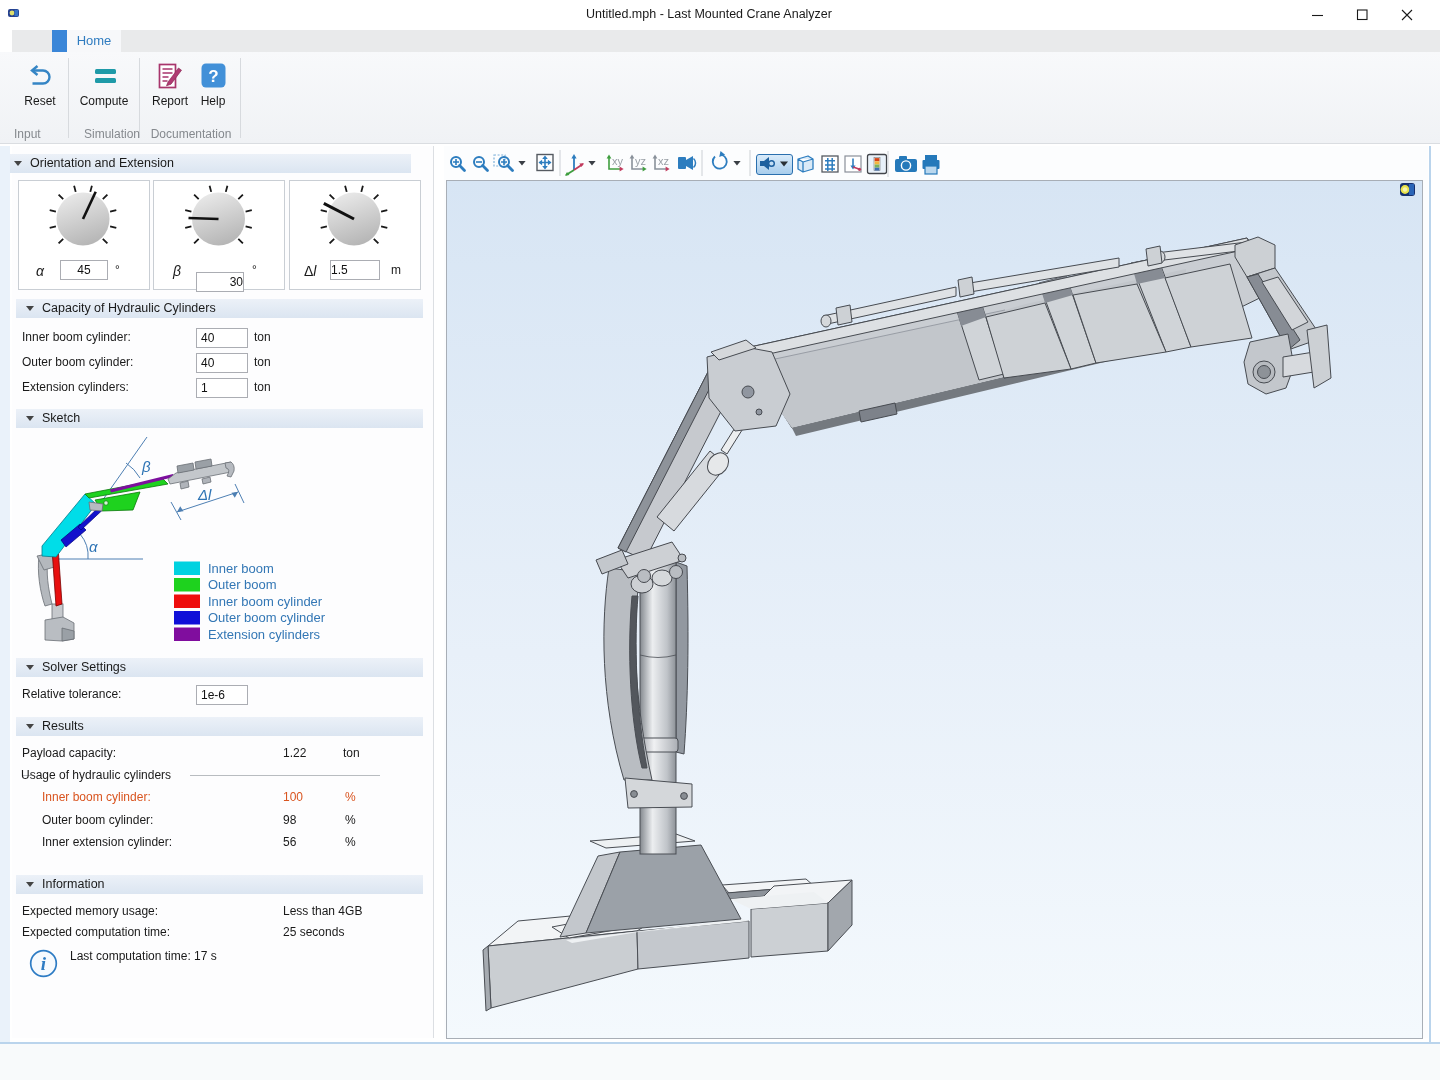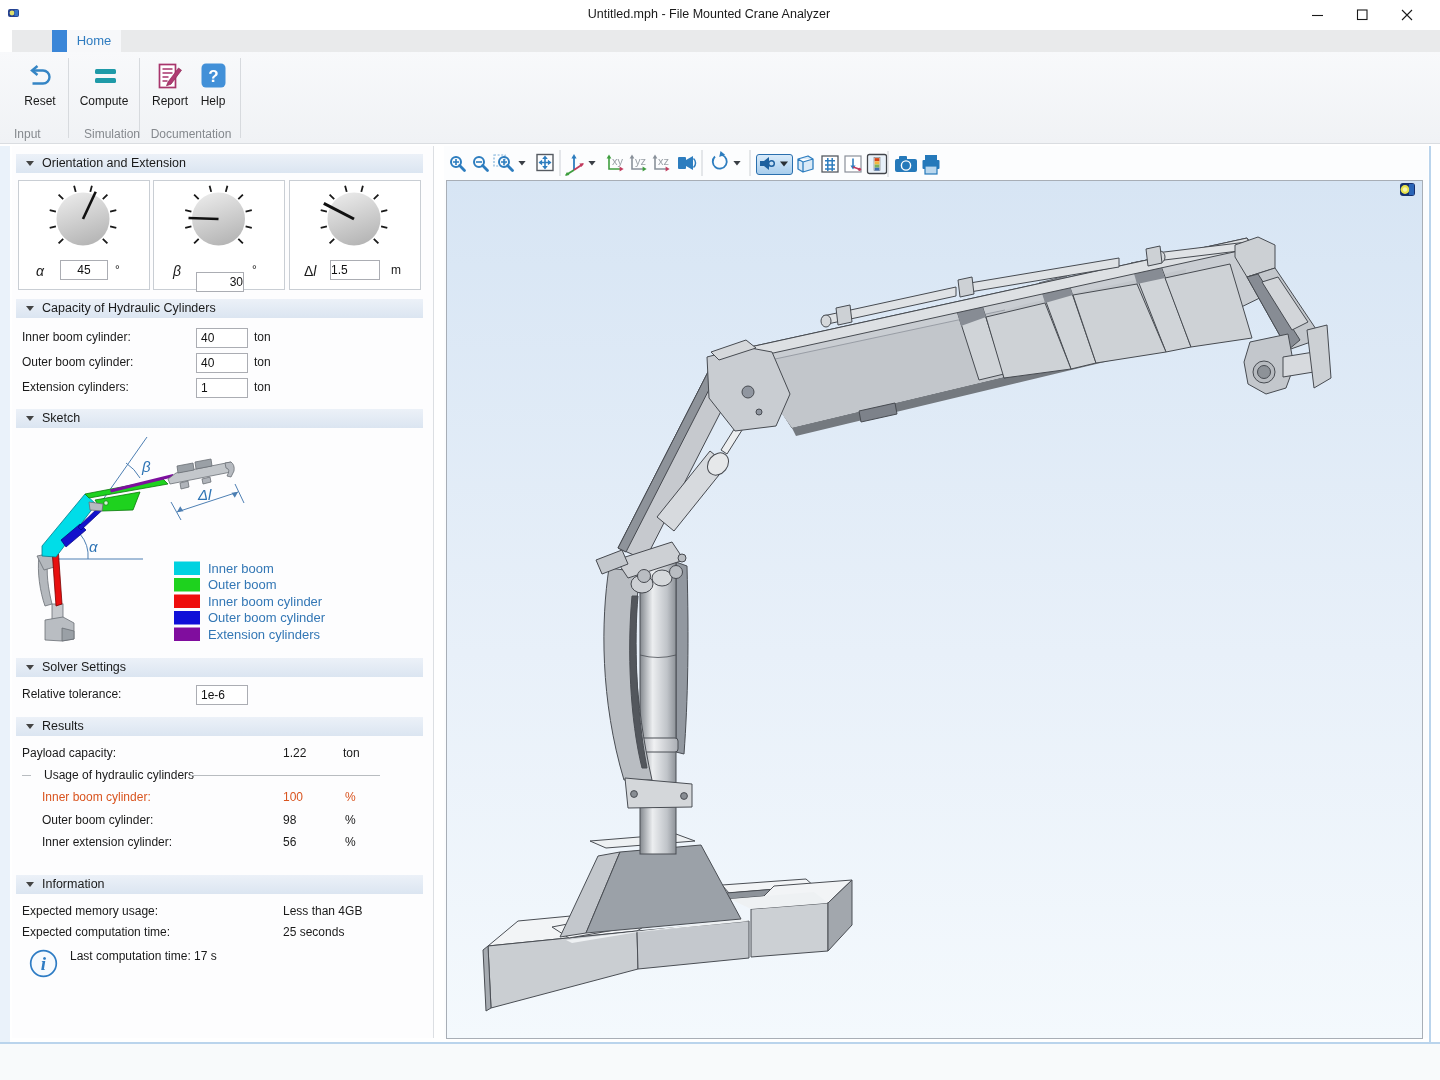--- a/index.html
+++ b/index.html
@@ -24,21 +24,21 @@
        border-left:4.5px solid transparent;border-right:4.5px solid transparent;border-top:5px solid #444;}
   .kbox{top:34px;width:130px;height:108px;background:#fff;border:1px solid #c9ced4;}
   .field{background:#fff;border:1px solid #abadb3;font-size:12px;color:#111;}
   .lab{font-size:12px;color:#1a1a1a;}
   .grp-sep{border-top:1px solid #b8bcc0;}
 </style>
 </head>
 <body>
 
 <div class="abs titlebar"></div>
-<div class="abs title">Untitled.mph - File Mounted Crane Analyzer</div>
+<div class="abs title">Untitled.mph - Last Mounted Crane Analyzer</div>
 <svg class="abs" style="left:8px;top:9px" width="11" height="8" viewBox="0 0 11 8">
   <rect x="0" y="0" width="11" height="8" rx="2" fill="#25408f"></rect>
   <circle cx="4" cy="4" r="2.4" fill="#dfe06e"></circle>
   <rect x="6.5" y="0.8" width="3.7" height="6.4" fill="#3a7ed0" opacity="0.85"></rect>
 </svg>
 <svg class="abs" style="left:1300px;top:6px" width="130" height="18" viewBox="0 0 130 18">
   <g stroke="#1a1a1a" stroke-width="1.1" fill="none">
     <path d="M 12,9.5 H 23"></path>
     <rect x="57.5" y="4" width="9.5" height="9.5"></rect>
     <path d="M 102,4 L 112,14 M 112,4 L 102,14"></path>
@@ -79,21 +79,21 @@
 
 <div class="abs vsep" style="left:68px;top:58px;height:80px"></div>
 <div class="abs vsep" style="left:139px;top:58px;height:80px"></div>
 <div class="abs vsep" style="left:240px;top:58px;height:80px"></div>
 <div class="abs" style="left:14px;top:127px;width:54px;font-size:12px;color:#85898e;">Input</div>
 <div class="abs" style="left:70px;top:127px;width:84px;font-size:12px;color:#85898e;text-align:center">Simulation</div>
 <div class="abs" style="left:143px;top:127px;width:96px;font-size:12px;color:#85898e;text-align:center">Documentation</div>
 
 <div class="abs leftpanel" id="lp"></div>
 
-<div class="abs shead" style="left:16px;top:154px"><span class="tri"></span>Orientation and Extension</div>
+<div class="abs shead" style="left:4px;top:154px"><span class="tri"></span>Orientation and Extension</div>
 <div class="abs shead" style="left:16px;top:299px"><span class="tri"></span>Capacity of Hydraulic Cylinders</div>
 <div class="abs shead" style="left:16px;top:409px"><span class="tri"></span>Sketch</div>
 <div class="abs shead" style="left:16px;top:658px"><span class="tri"></span>Solver Settings</div>
 <div class="abs shead" style="left:16px;top:717px"><span class="tri"></span>Results</div>
 <div class="abs shead" style="left:16px;top:875px"><span class="tri"></span>Information</div>
 
 <div class="abs kbox" style="left:18px;top:180px"></div>
 <div class="abs kbox" style="left:153px;top:180px"></div>
 <div class="abs kbox" style="left:289px;top:180px"></div>
 <svg class="abs" style="left:18px;top:180px" width="402" height="108" viewBox="0 0 402 108">
@@ -194,21 +194,21 @@
   </g>
 </svg>
 
 <div class="abs lab" style="left:22px;top:687px">Relative tolerance:</div>
 <div class="abs field" style="left:196px;top:685px;width:46px;height:18px;line-height:18px;padding-left:4px">1e-6</div>
 
 <div class="abs lab" style="left:22px;top:746px">Payload capacity:</div>
 <div class="abs lab" style="left:283px;top:746px">1.22</div>
 <div class="abs lab" style="left:343px;top:746px">ton</div>
 <div class="abs grp-sep" style="left:22px;top:775px;width:9px"></div>
-<div class="abs lab" style="left:44px;top:768px">Usage of hydraulic cylinders</div>
+<div class="abs lab" style="left:21px;top:768px">Usage of hydraulic cylinders</div>
 <div class="abs grp-sep" style="left:190px;top:775px;width:190px"></div>
 <div class="abs lab" style="left:42px;top:790px;color:#d9541f">Inner boom cylinder:</div>
 <div class="abs lab" style="left:283px;top:790px;color:#d9541f">100</div>
 <div class="abs lab" style="left:345px;top:790px;color:#d9541f">%</div>
 <div class="abs lab" style="left:42px;top:813px">Outer boom cylinder:</div>
 <div class="abs lab" style="left:283px;top:813px">98</div>
 <div class="abs lab" style="left:345px;top:813px">%</div>
 <div class="abs lab" style="left:42px;top:835px">Inner extension cylinder:</div>
 <div class="abs lab" style="left:283px;top:835px">56</div>
 <div class="abs lab" style="left:345px;top:835px">%</div>

